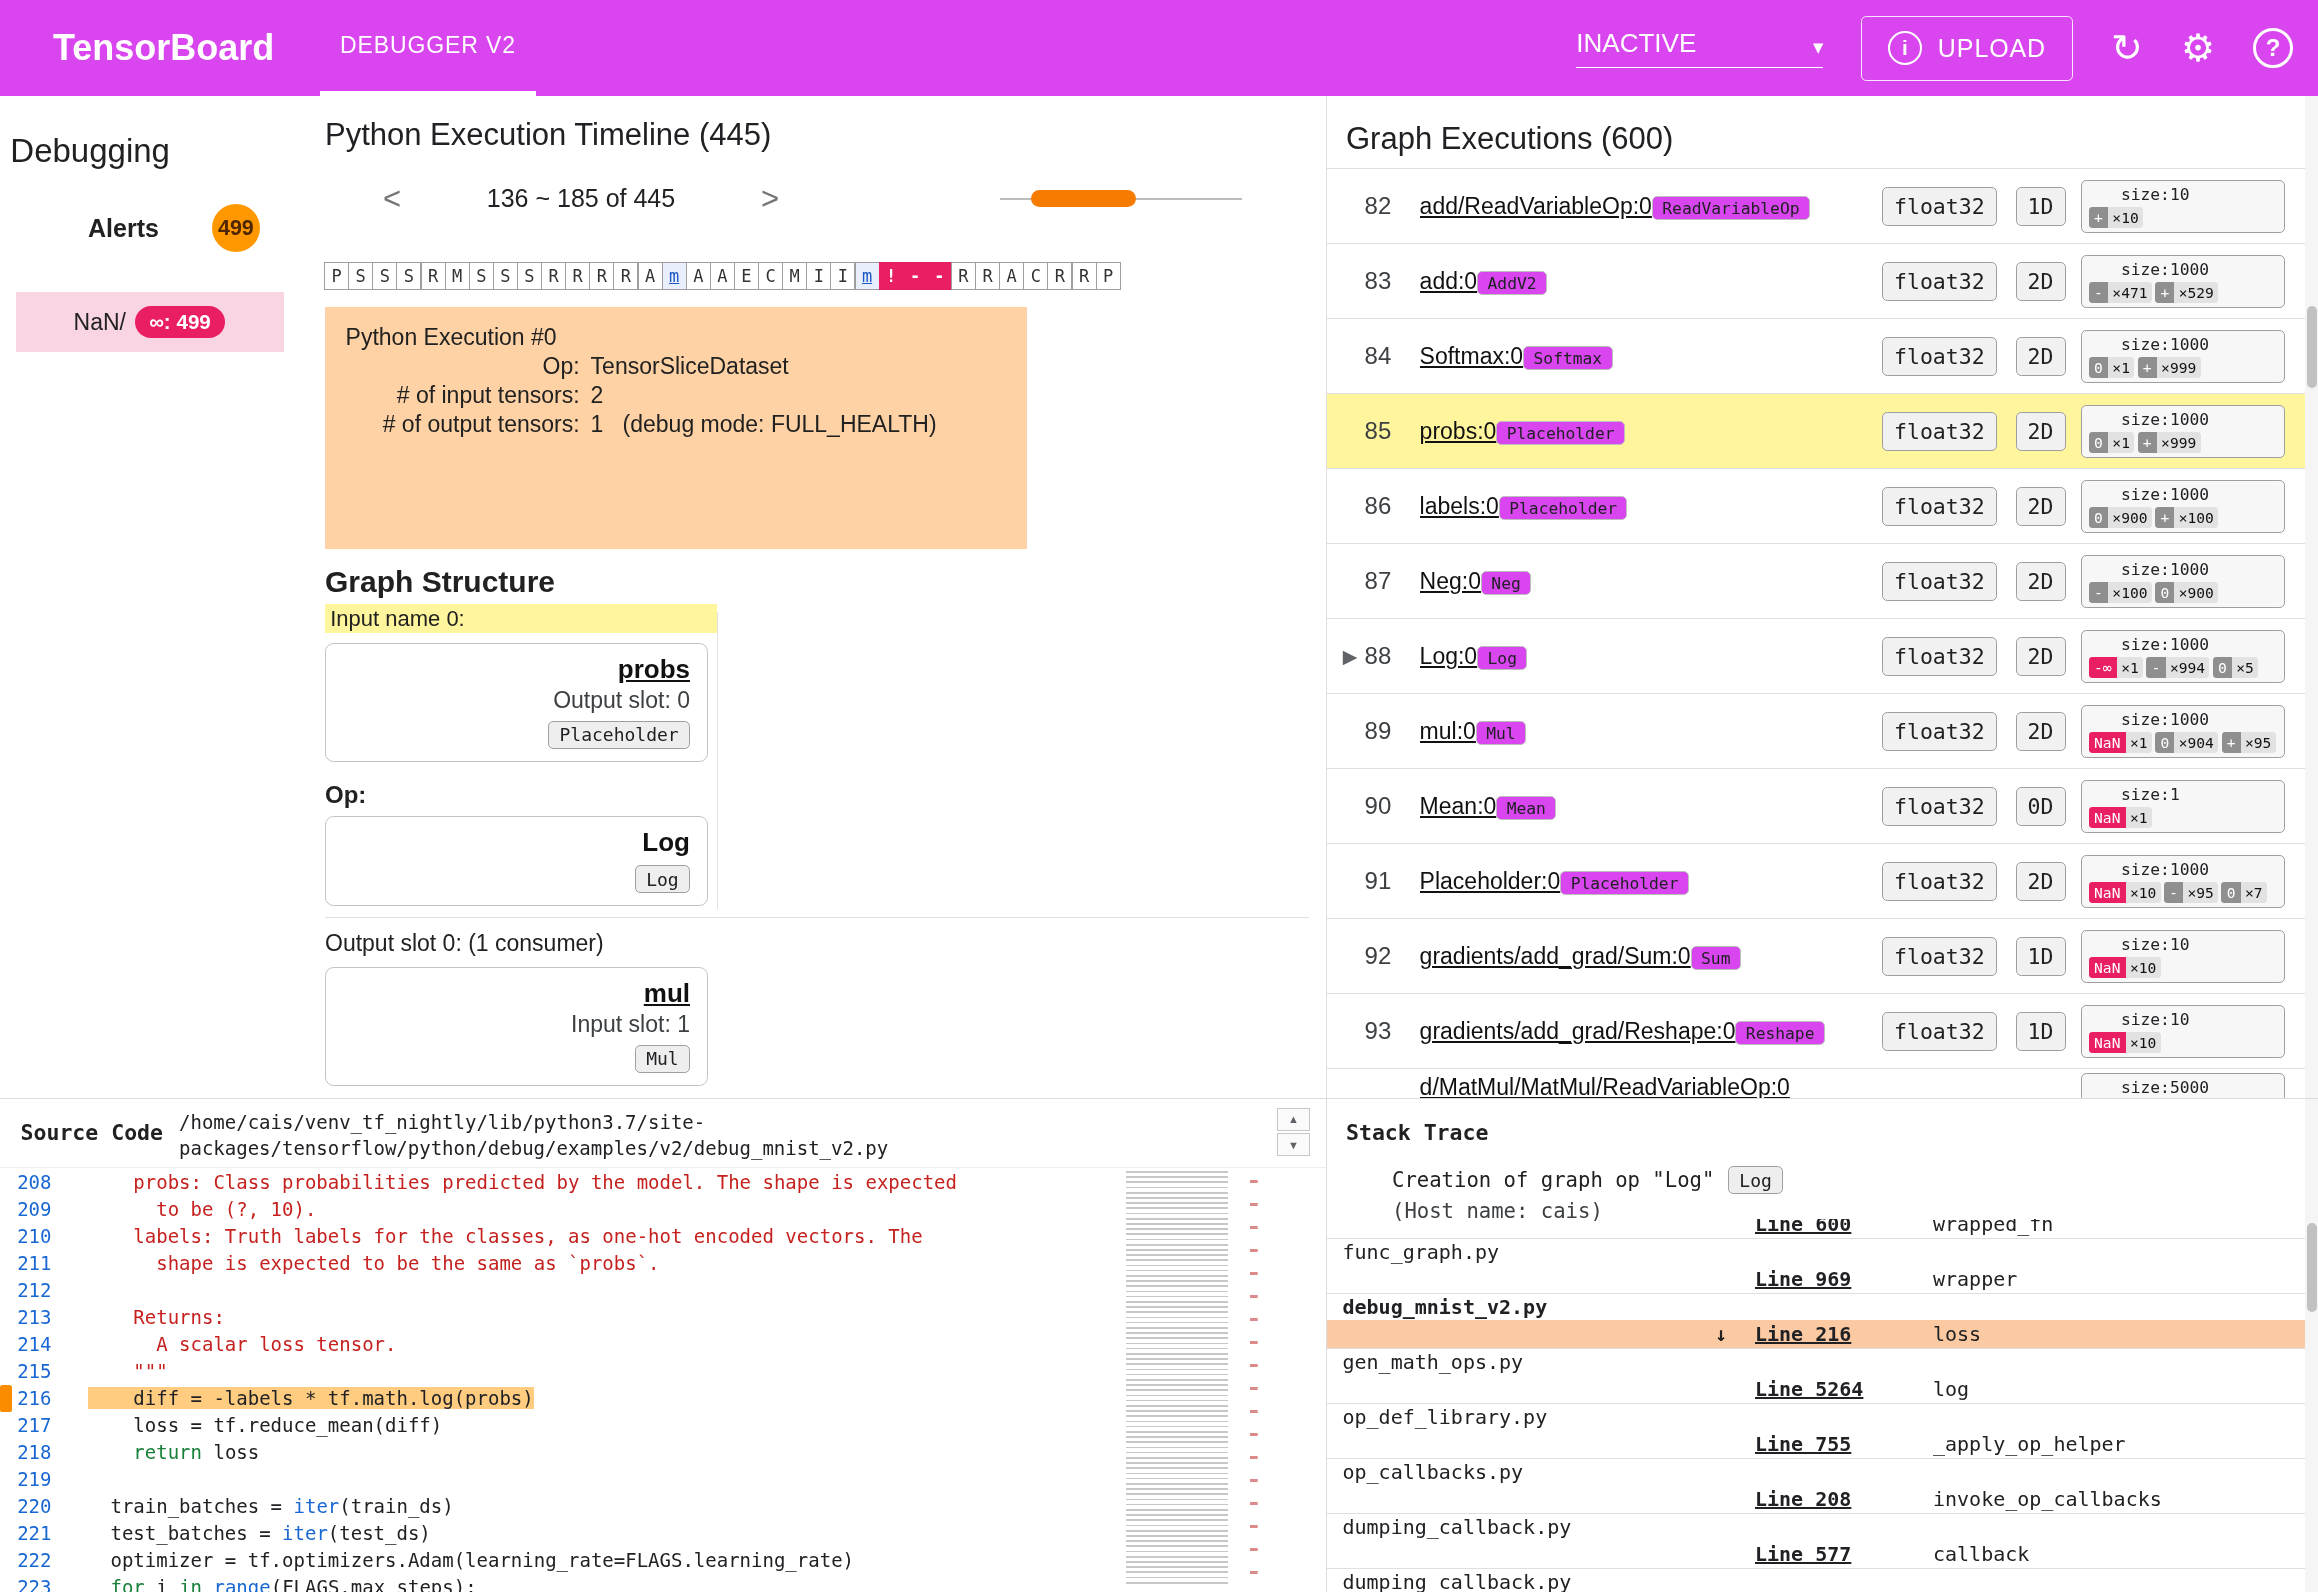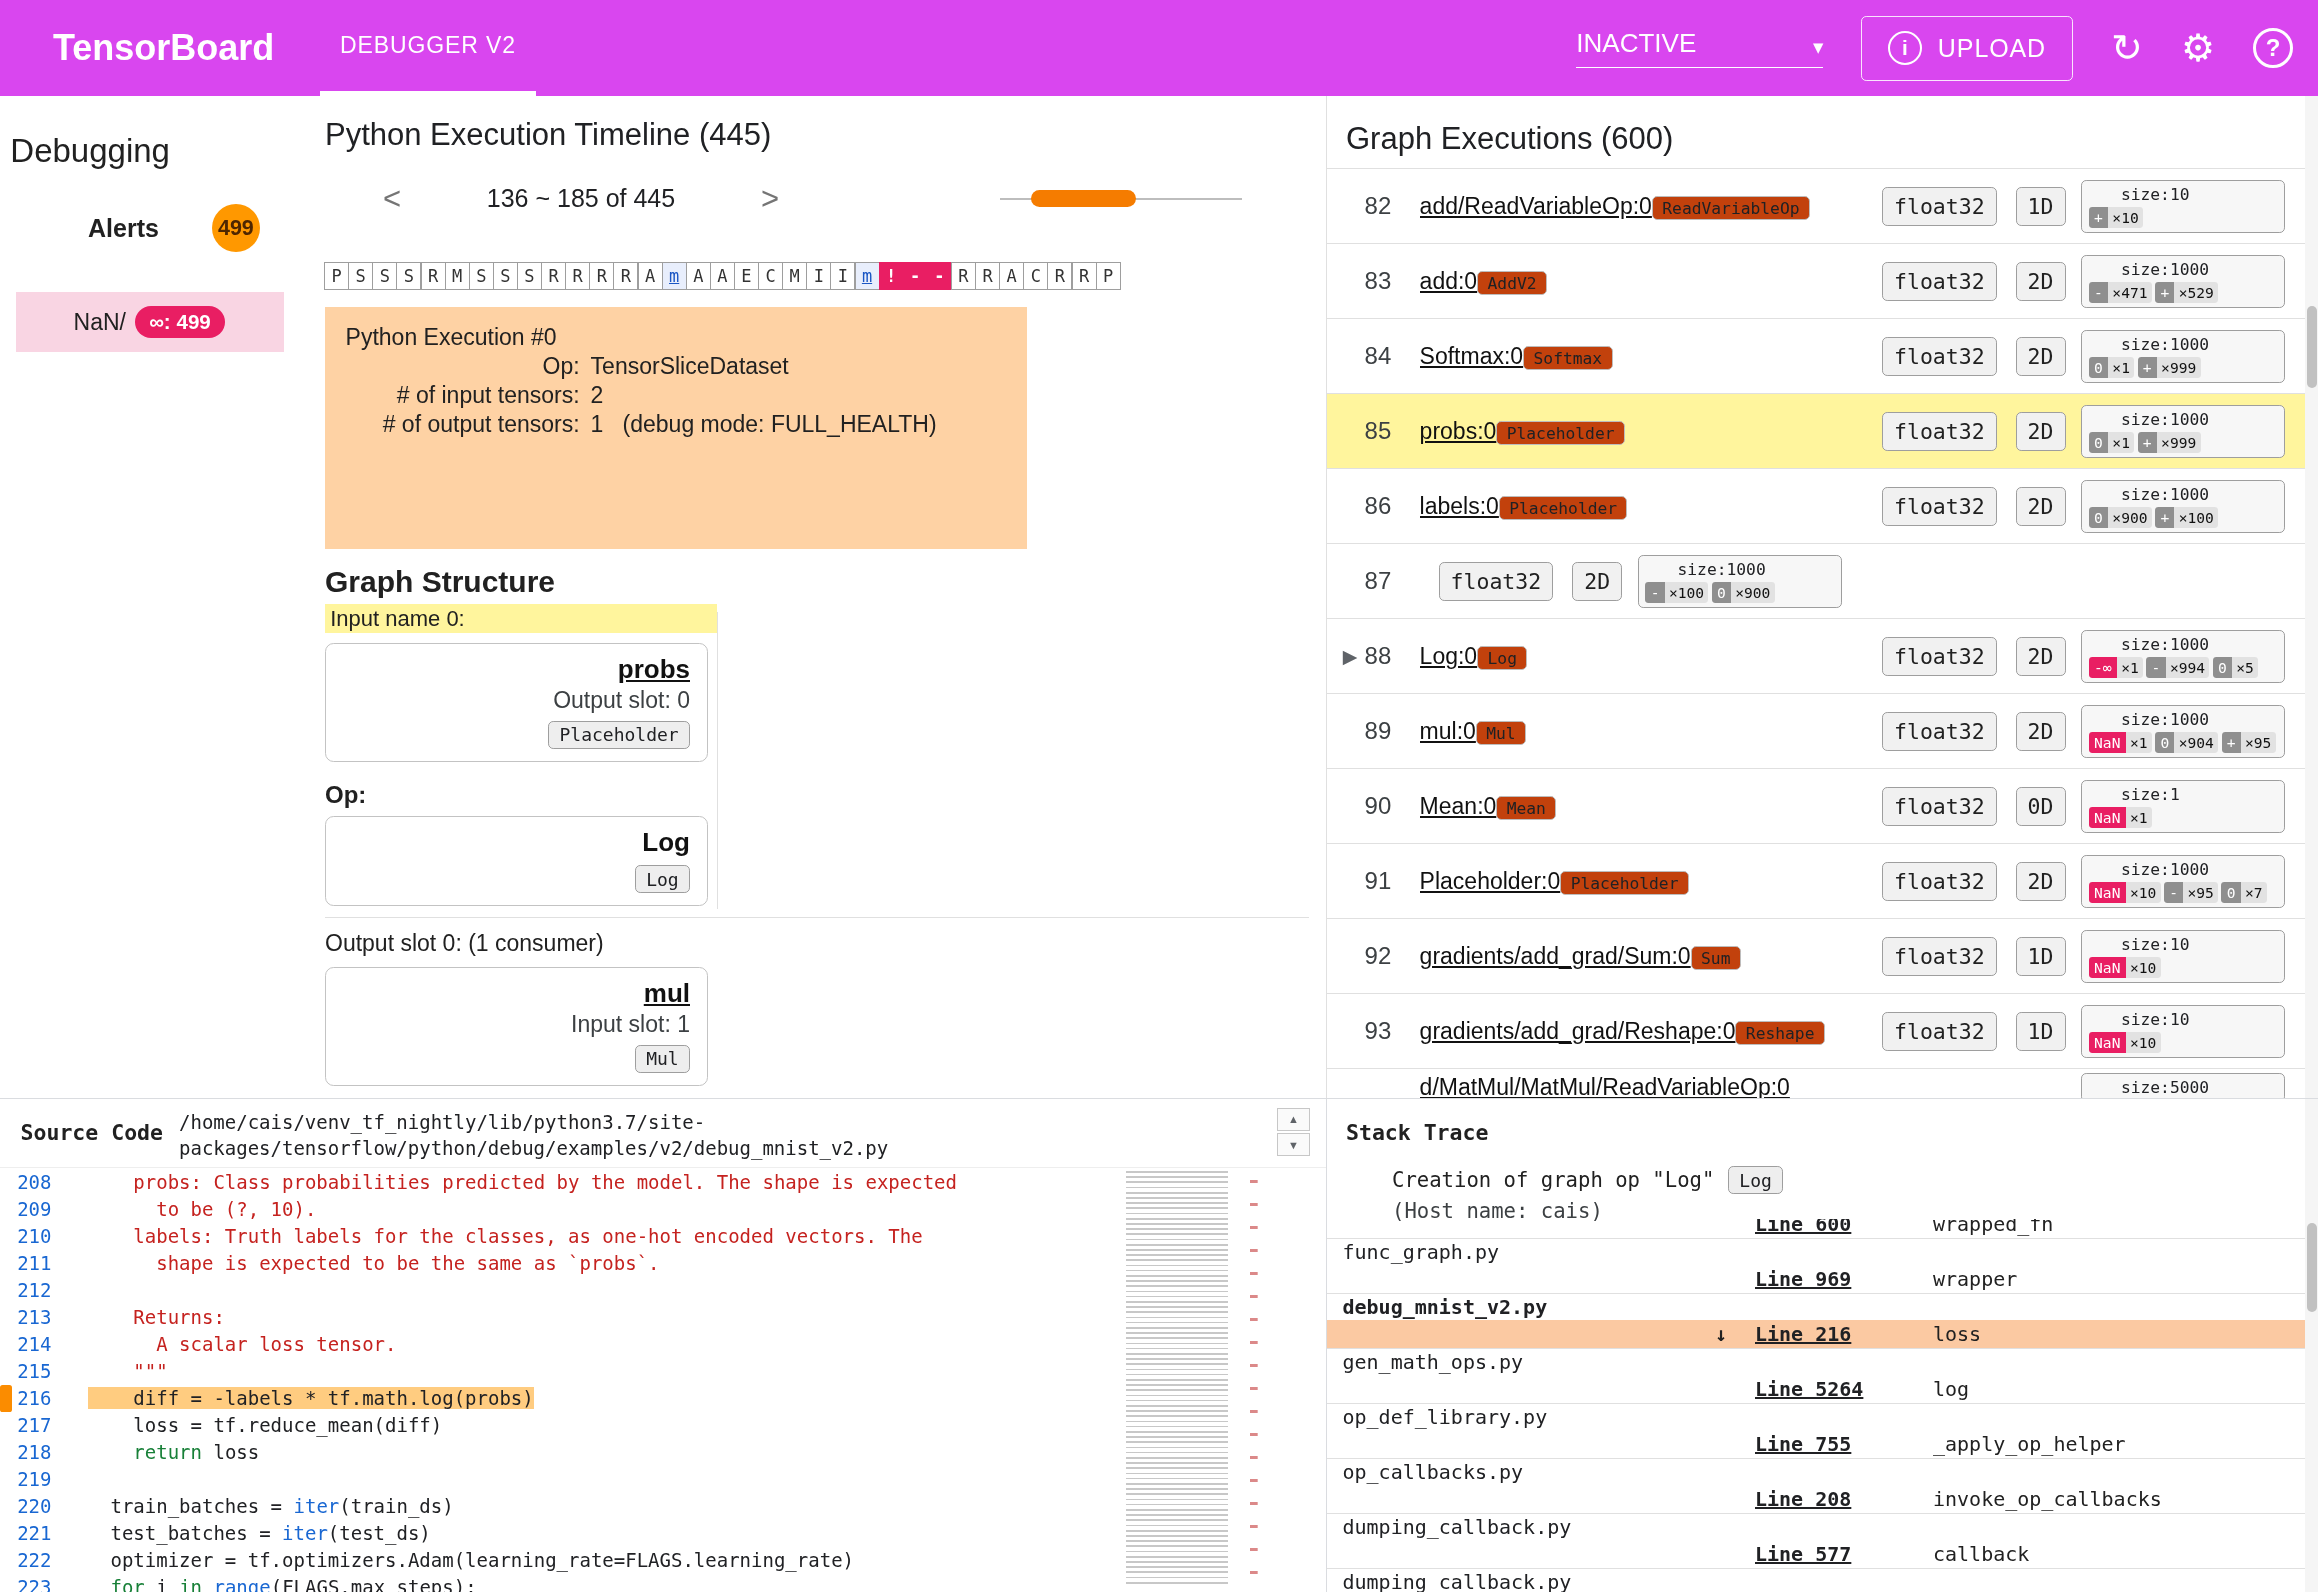--- a/index.html
+++ b/index.html
@@ -79,21 +79,21 @@
 
   
   .execs .panel-title{margin-left:19px;}
   #exec-list{margin-top:10.3px;border-top:0.9px solid #e0e0e0;}
   .erow{height:75px;display:flex;align-items:center;border-bottom:0.9px solid #e0e0e0;padding-right:34px;cursor:pointer;}
   .erow.sel{background:#fff59d;}
   .eplay{width:29px;text-align:center;font-size:19px;color:#5f6368;margin-left:8.6px;flex:none;}
   .eidx{width:55px;font-size:24px;color:#3c4043;flex:none;}
   .enb{flex:1;display:flex;align-items:flex-end;overflow:hidden;}
   .ename{font-size:23px;text-decoration:underline;color:#111;line-height:28px;white-space:nowrap;cursor:pointer;}
-  .opchip{margin-top:2.6px;font-family:"DejaVu Sans Mono",monospace;font-size:16.3px;background:#c2410c;
+  .opchip{margin-top:2.6px;font-family:"DejaVu Sans Mono",monospace;font-size:16.3px;background:#d946ef;
           border:0.9px solid #bdbdbd;border-radius:5.2px;padding:1.7px 9.4px;color:#202124;}
   .dchip{font-family:"DejaVu Sans Mono",monospace;font-size:21.5px;background:#f1f1f1;border:0.9px solid #9e9e9e;
          border-radius:5.2px;padding:6px 11px;margin-left:19px;white-space:nowrap;flex:none;}
   .sizebox{margin-left:15.5px;width:204px;flex:none;border:0.9px solid #9e9e9e;border-radius:5.2px;background:#f7f7f7;
            padding:4.3px 6.9px;overflow:hidden;}
   .szlabel{font-family:"DejaVu Sans Mono",monospace;font-size:16.3px;color:#202124;margin-left:32px;}
   .hrow{display:flex;gap:3.4px;margin-top:3.4px;overflow:hidden;}
   .hc{display:inline-flex;border-radius:3.4px;overflow:hidden;font-family:"DejaVu Sans Mono",monospace;font-size:14.6px;flex:none;}
   .hc .sym{background:#8f8f8f;color:#fff;padding:1.7px 5.2px;}
   .hc.al .sym{background:#e91e63;}
@@ -391,20 +391,24 @@
               <span class="hc">
                 <span class="sym">+</span>
                 <span class="cnt">×100</span>
               </span>
             </div>
           </div>
         </div>
         <div class="erow">
           <span class="eplay"></span>
           <span class="eidx">87</span>
+          <div class="enb">
+            <a class="ename">Neg:0</a>
+            <span class="opchip">Neg</span>
+          </div>
           <span class="dchip">float32</span>
           <span class="dchip">2D</span>
           <div class="sizebox">
             <div class="szlabel">size:1000</div>
             <div class="hrow">
               <span class="hc">
                 <span class="sym">-</span>
                 <span class="cnt">×100</span>
               </span>
               <span class="hc">

